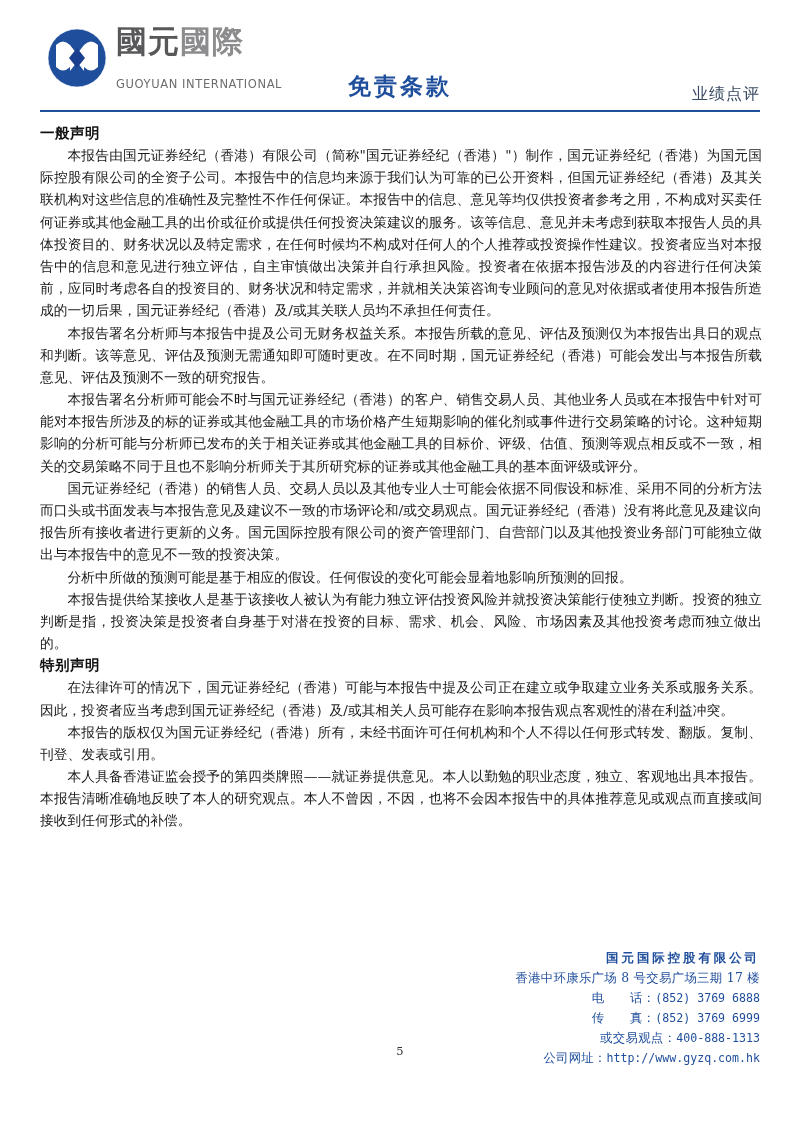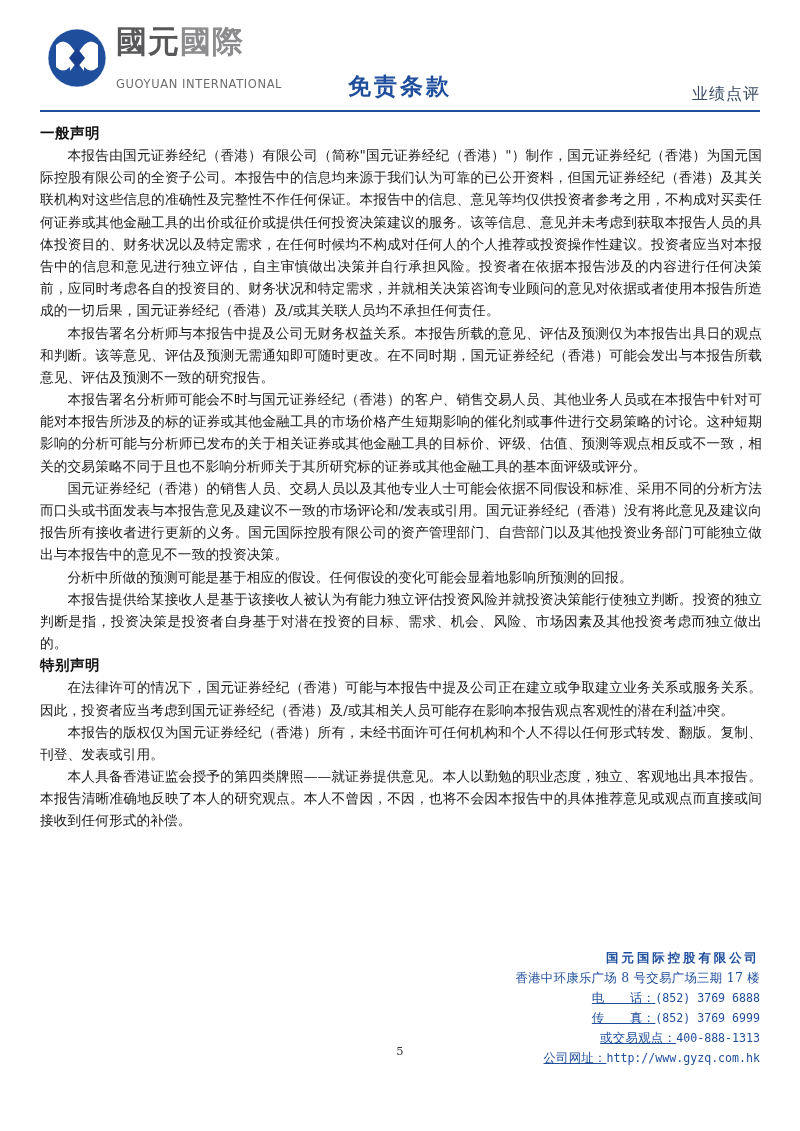--- a/index.html
+++ b/index.html
@@ -139,21 +139,21 @@
     font-size: 12.4px;
     line-height: 1.62;
   }
   .contact .company {
     font-weight: 700;
     letter-spacing: 3px;
     margin-top: 30px;
   }
   .contact .addr { letter-spacing: 0.3px; }
   .contact .row { letter-spacing: 0.3px; white-space: nowrap; }
-  .contact .row .lbl { display: inline-block; text-decoration: underline; }
+  .contact .row .lbl { display: inline-block; }
   .contact .url {
     letter-spacing: 0.2px;
   }
   .contact .mono {
     font-family: "DejaVu Sans Mono", "Liberation Mono", monospace;
     font-size: 11.6px;
     letter-spacing: 0;
   }
 
   
@@ -197,21 +197,21 @@
     <div class="header-kicker">业绩点评</div>
     <div class="header-rule"></div>
   </div>
 
   <div class="content">
 
     <h2 class="section">一般声明</h2>
     <p class="para">本报告由国元证券经纪（香港）有限公司（简称"国元证券经纪（香港）"）制作，国元证券经纪（香港）为国元国际控股有限公司的全资子公司。本报告中的信息均来源于我们认为可靠的已公开资料，但国元证券经纪（香港）及其关联机构对这些信息的准确性及完整性不作任何保证。本报告中的信息、意见等均仅供投资者参考之用，不构成对买卖任何证券或其他金融工具的出价或征价或提供任何投资决策建议的服务。该等信息、意见并未考虑到获取本报告人员的具体投资目的、财务状况以及特定需求，在任何时候均不构成对任何人的个人推荐或投资操作性建议。投资者应当对本报告中的信息和意见进行独立评估，自主审慎做出决策并自行承担风险。投资者在依据本报告涉及的内容进行任何决策前，应同时考虑各自的投资目的、财务状况和特定需求，并就相关决策咨询专业顾问的意见对依据或者使用本报告所造成的一切后果，国元证券经纪（香港）及/或其关联人员均不承担任何责任。</p>
     <p class="para">本报告署名分析师与本报告中提及公司无财务权益关系。本报告所载的意见、评估及预测仅为本报告出具日的观点和判断。该等意见、评估及预测无需通知即可随时更改。在不同时期，国元证券经纪（香港）可能会发出与本报告所载意见、评估及预测不一致的研究报告。</p>
     <p class="para">本报告署名分析师可能会不时与国元证券经纪（香港）的客户、销售交易人员、其他业务人员或在本报告中针对可能对本报告所涉及的标的证券或其他金融工具的市场价格产生短期影响的催化剂或事件进行交易策略的讨论。这种短期影响的分析可能与分析师已发布的关于相关证券或其他金融工具的目标价、评级、估值、预测等观点相反或不一致，相关的交易策略不同于且也不影响分析师关于其所研究标的证券或其他金融工具的基本面评级或评分。</p>
-    <p class="para">国元证券经纪（香港）的销售人员、交易人员以及其他专业人士可能会依据不同假设和标准、采用不同的分析方法而口头或书面发表与本报告意见及建议不一致的市场评论和/发表或引用。国元证券经纪（香港）没有将此意见及建议向报告所有接收者进行更新的义务。国元国际控股有限公司的资产管理部门、自营部门以及其他投资业务部门可能独立做出与本报告中的意见不一致的投资决策。</p>
+    <p class="para">国元证券经纪（香港）的销售人员、交易人员以及其他专业人士可能会依据不同假设和标准、采用不同的分析方法而口头或书面发表与本报告意见及建议不一致的市场评论和/或交易观点。国元证券经纪（香港）没有将此意见及建议向报告所有接收者进行更新的义务。国元国际控股有限公司的资产管理部门、自营部门以及其他投资业务部门可能独立做出与本报告中的意见不一致的投资决策。</p>
     <p class="para">分析中所做的预测可能是基于相应的假设。任何假设的变化可能会显着地影响所预测的回报。</p>
     <p class="para">本报告提供给某接收人是基于该接收人被认为有能力独立评估投资风险并就投资决策能行使独立判断。投资的独立判断是指，投资决策是投资者自身基于对潜在投资的目标、需求、机会、风险、市场因素及其他投资考虑而独立做出的。</p>
 
     <h2 class="section">特别声明</h2>
     <p class="para">在法律许可的情况下，国元证券经纪（香港）可能与本报告中提及公司正在建立或争取建立业务关系或服务关系。因此，投资者应当考虑到国元证券经纪（香港）及/或其相关人员可能存在影响本报告观点客观性的潜在利益冲突。</p>
     <p class="para">本报告的版权仅为国元证券经纪（香港）所有，未经书面许可任何机构和个人不得以任何形式转发、翻版。复制、刊登、发表或引用。</p>
 
     <p class="para">本人具备香港证监会授予的第四类牌照——就证券提供意见。本人以勤勉的职业态度，独立、客观地出具本报告。本报告清晰准确地反映了本人的研究观点。本人不曾因，不因，也将不会因本报告中的具体推荐意见或观点而直接或间接收到任何形式的补偿。</p>
   </div>
 

